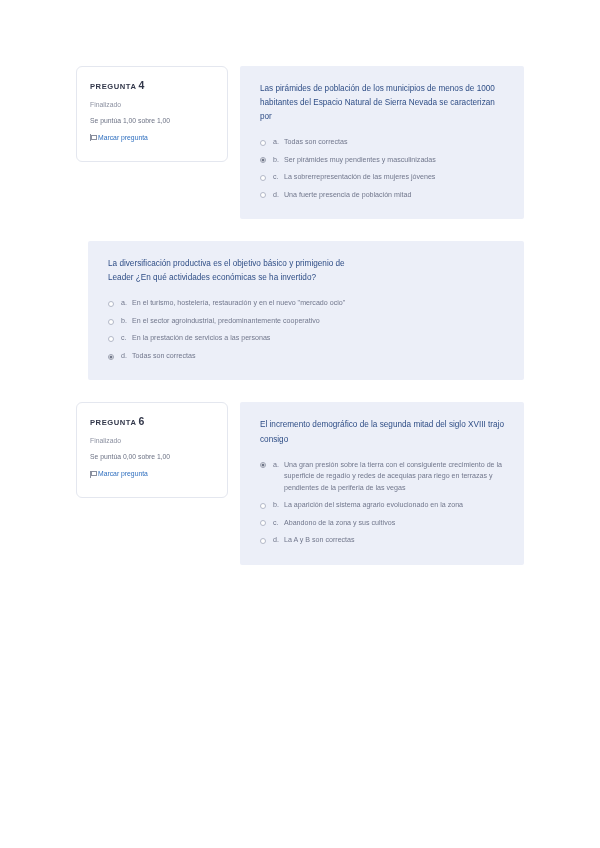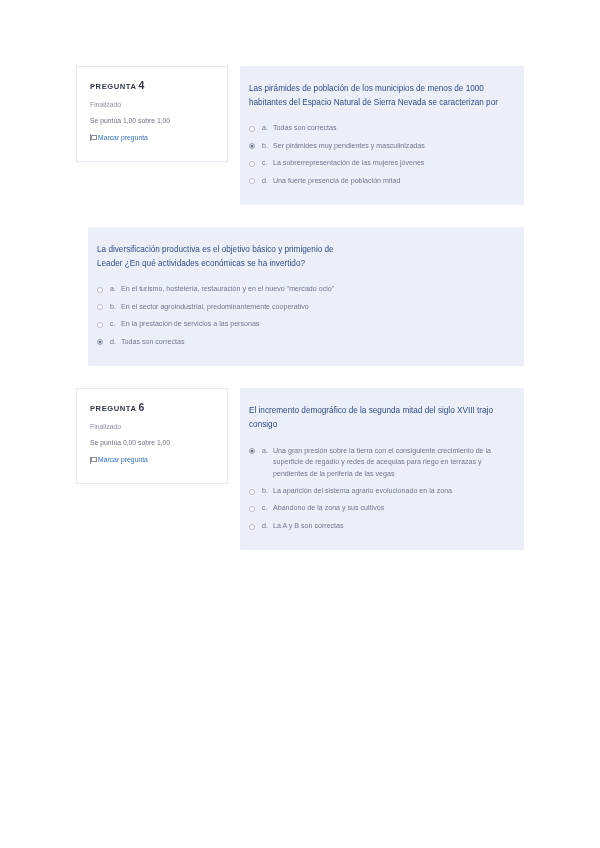--- a/index.html
+++ b/index.html
@@ -37,21 +37,21 @@
     display: flex;
     align-items: flex-start;
     margin-bottom: 22px;
   }
 
   .qinfo {
     width: 152px;
     flex: 0 0 152px;
     background: #ffffff;
     border: 1px solid #e4e7ef;
-    border-radius: 0;
+    border-radius: 6px;
     padding: 13px 0 16px 13px;
     min-height: 96px;
   }
 
   .qinfo-title {
     font-size: 7.6px;
     font-weight: bold;
     letter-spacing: 0.55px;
     color: #32374a;
     text-transform: uppercase;
@@ -110,21 +110,21 @@
     border: 0.8px solid #8a8f9e;
     background: transparent;
   }
 
   
   .qcontent {
     flex: 1 1 auto;
     margin-left: 12px;
     background: #eceff8;
     border-radius: 2px;
-    padding: 16px 20px 18px 9px;
+    padding: 16px 20px 18px 20px;
     min-height: 96px;
   }
 
   .qtext {
     font-size: 8.2px;
     line-height: 1.72;
     color: #2f4e86;
     margin: 0 0 13px 0;
     max-width: 262px;
   }

